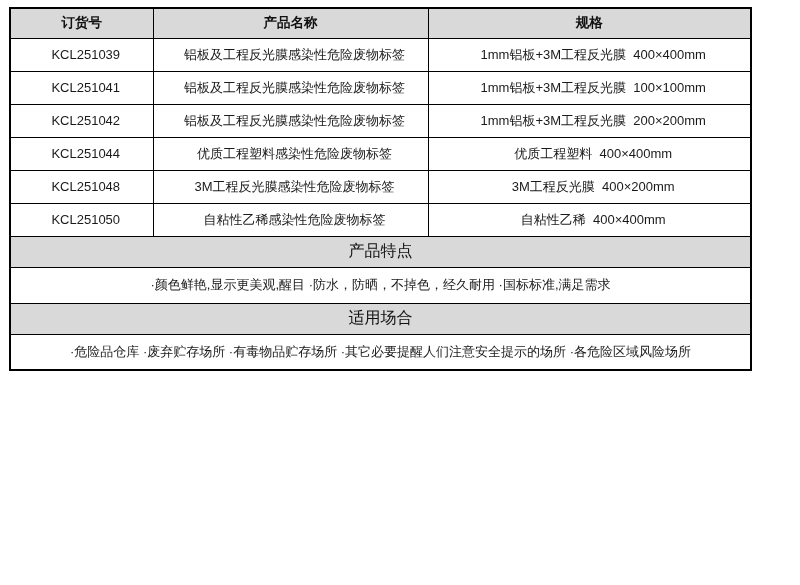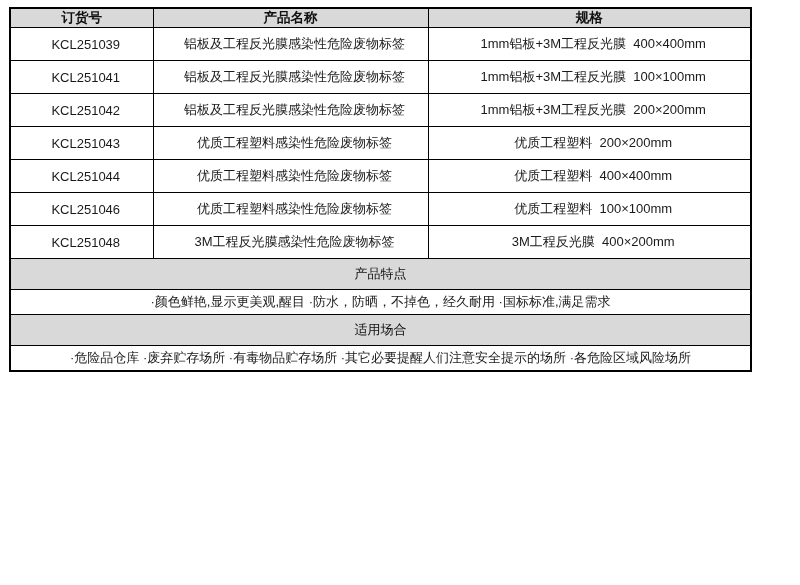--- a/index.html
+++ b/index.html
@@ -23,33 +23,33 @@
     padding: 0 4px;
     color: #1a1a1a;
     font-size: 13px;
     font-weight: normal;
     overflow: hidden;
   }
   .spec-table thead th {
     background: #d9d9d9;
     font-weight: bold;
     font-size: 13.5px;
-    height: 19px;
+    height: 30px;
     color: #111111;
   }
   tr.data-row td { height: 33px; padding-left: 12px; }
   td.spec-cell { white-space: pre; }
   tr.section-row td {
     background: #d9d9d9;
     height: 31px;
-    font-size: 13px;
+    font-size: 16px;
     color: #111111;
   }
   tr.content-row td {
-    height: 25px;
+    height: 36px;
     font-size: 13px;
   }
 </style>
 </head>
 <body>
 
 <table class="spec-table">
   <colgroup>
     <col style="width:143px">
     <col style="width:275px">
@@ -72,38 +72,33 @@
       <td>KCL251041</td>
       <td>铝板及工程反光膜感染性危险废物标签</td>
       <td class="spec-cell">1mm铝板+3M工程反光膜  100×100mm</td>
     </tr>
     <tr class="data-row">
       <td>KCL251042</td>
       <td>铝板及工程反光膜感染性危险废物标签</td>
       <td class="spec-cell">1mm铝板+3M工程反光膜  200×200mm</td>
     </tr>
     <tr class="data-row">
-      <td>KCL251043</td>
-      <td>优质工程塑料感染性危险废物标签</td>
-      <td class="spec-cell">优质工程塑料  200×200mm</td>
-    </tr>
-    <tr class="data-row">
       <td>KCL251044</td>
       <td>优质工程塑料感染性危险废物标签</td>
       <td class="spec-cell">优质工程塑料  400×400mm</td>
     </tr>
     <tr class="data-row">
-      <td>KCL251046</td>
-      <td>优质工程塑料感染性危险废物标签</td>
-      <td class="spec-cell">优质工程塑料  100×100mm</td>
-    </tr>
-    <tr class="data-row">
       <td>KCL251048</td>
       <td>3M工程反光膜感染性危险废物标签</td>
       <td class="spec-cell">3M工程反光膜  400×200mm</td>
+    </tr>
+    <tr class="data-row">
+      <td>KCL251050</td>
+      <td>自粘性乙稀感染性危险废物标签</td>
+      <td class="spec-cell">自粘性乙稀  400×400mm</td>
     </tr>
 
     <tr class="section-row">
       <td colspan="3">产品特点</td>
     </tr>
     <tr class="content-row">
       <td colspan="3">·颜色鲜艳,显示更美观,醒目 ·防水，防晒，不掉色，经久耐用 ·国标标准,满足需求</td>
     </tr>
 
     <tr class="section-row">

